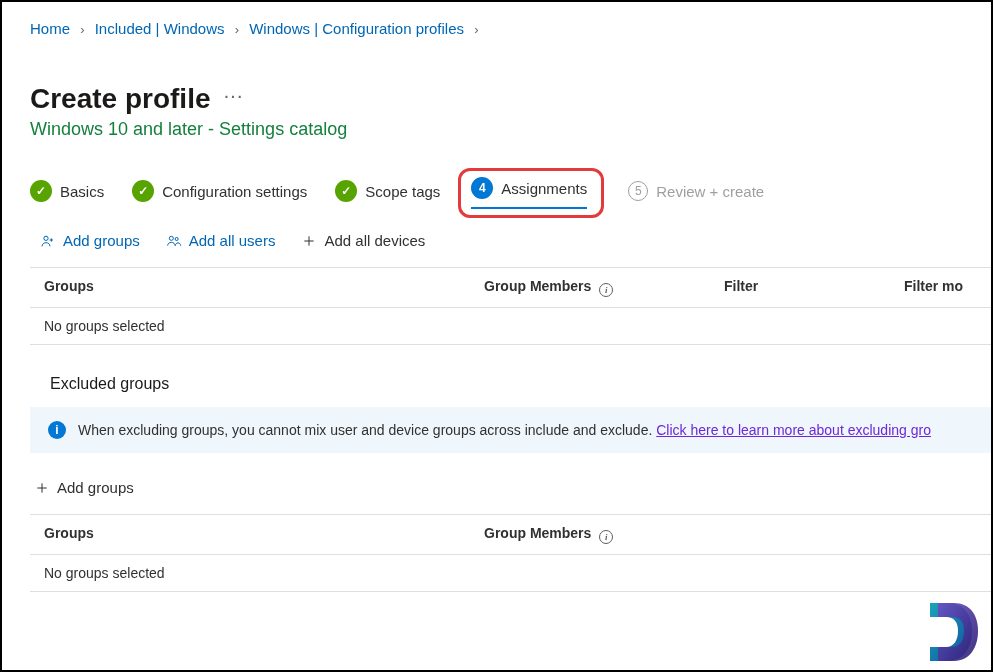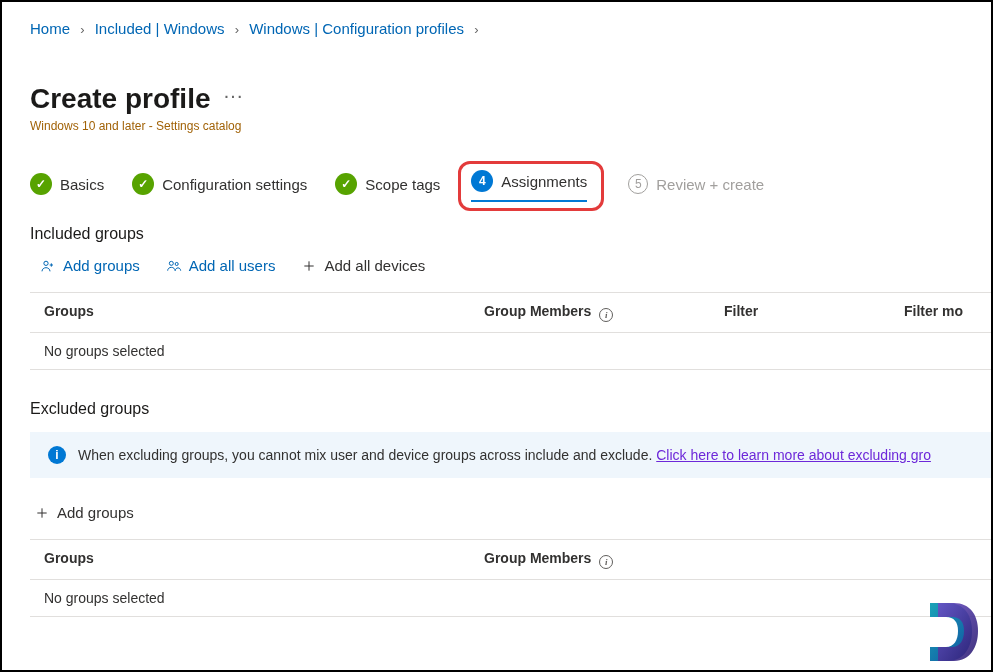--- a/index.html
+++ b/index.html
@@ -17,21 +17,21 @@
   .content { padding: 18px 0 0 28px; }
 
   
   .breadcrumb { font-size: 15px; margin-bottom: 14px; }
   .breadcrumb a { color: #0066b4; text-decoration: none; cursor: pointer; }
   .breadcrumb .sep { color: #666; margin: 0 6px; font-size: 13px; }
 
   
   h1 { font-size: 28px; font-weight: 600; color: #1b1a19; display: inline-block; margin-top: 32px; }
   .more { color: #666; margin-left: 10px; letter-spacing: 2px; cursor: pointer; font-weight: 700; vertical-align: 6px; }
-  .subtitle { color: #a16207; font-size: 12px; margin-top: 4px; margin-bottom: 36px; }
+  .subtitle { color: #15803d; font-size: 18px; margin-top: 4px; margin-bottom: 36px; }
 
   
   .steps { display: flex; align-items: center; gap: 28px; margin-bottom: 26px; }
   .step { display: flex; align-items: center; gap: 8px; font-size: 15px; cursor: pointer; }
   .step-done .circ,
   .step-active .circ { width: 22px; height: 22px; border-radius: 50%; display: flex; align-items: center; justify-content: center; font-size: 12px; font-weight: 700; color: #fff; }
   .step-done .circ { background: #57a300; }
   .step-active .circ { background: #0078d4; }
   .step-pending .circ { width: 20px; height: 20px; border: 1px solid #a19f9d; border-radius: 50%; display: flex; align-items: center; justify-content: center; font-size: 12px; color: #a19f9d; }
   .step-pending { color: #a19f9d; }
@@ -55,21 +55,21 @@
   .tbl-head { font-weight: 600; border-top: 1px solid #e1dfdd; }
   .tbl-head.ex, .tbl-row.ex { grid-template-columns: 440px 270px 200px; }
   .tbl-row { color: #323130; }
   .info-circ { display: inline-flex; width: 14px; height: 14px; border: 1px solid #605e5c; border-radius: 50%; align-items: center; justify-content: center; font-size: 9px; font-family: serif; font-style: italic; color: #605e5c; margin-left: 4px; vertical-align: -2px; }
 
   
   .info-banner { background: #eff6fc; padding: 14px 18px; display: flex; align-items: center; gap: 12px; margin-right: 0; font-size: 14px; }
   .info-banner .iicon { width: 18px; height: 18px; background: #0078d4; border-radius: 50%; display: flex; align-items: center; justify-content: center; color: #fff; font-size: 12px; font-weight: 700; flex-shrink: 0; }
   .info-banner a { color: #6d28d9; text-decoration: underline; cursor: pointer; }
 
-  .sec2 { margin-top: 30px; }
+  .sec2 { margin-top: 30px; margin-left: 20px; }
   .gap { height: 26px; }
 
   
   .wm { position: absolute; right: 6px; bottom: 0px; }
   .wm svg { width: 62px; height: 70px; }
 </style>
 </head>
 <body>
 
 <div class="content">
@@ -107,21 +107,20 @@
         <span class="circ">4</span>
         <span>Assignments</span>
       </div>
     </div>
     <div class="step step-pending">
       <span class="circ">5</span>
       <span>Review + create</span>
     </div>
   </div>
 
-  <div class="section-title">Included groups</div>
 
   <div class="actions">
     <div class="action">
       <svg viewBox="0 0 24 24">
           <circle cx="9" cy="8" r="3.2"></circle>
           <path d="M3 20c0-3.2 2.8-5.5 6-5.5s6 2.3 6 5.5"></path>
           <path d="M17 8v5M14.5 10.5h5"></path>
         </svg>
       <span>Add groups</span>
     </div>

